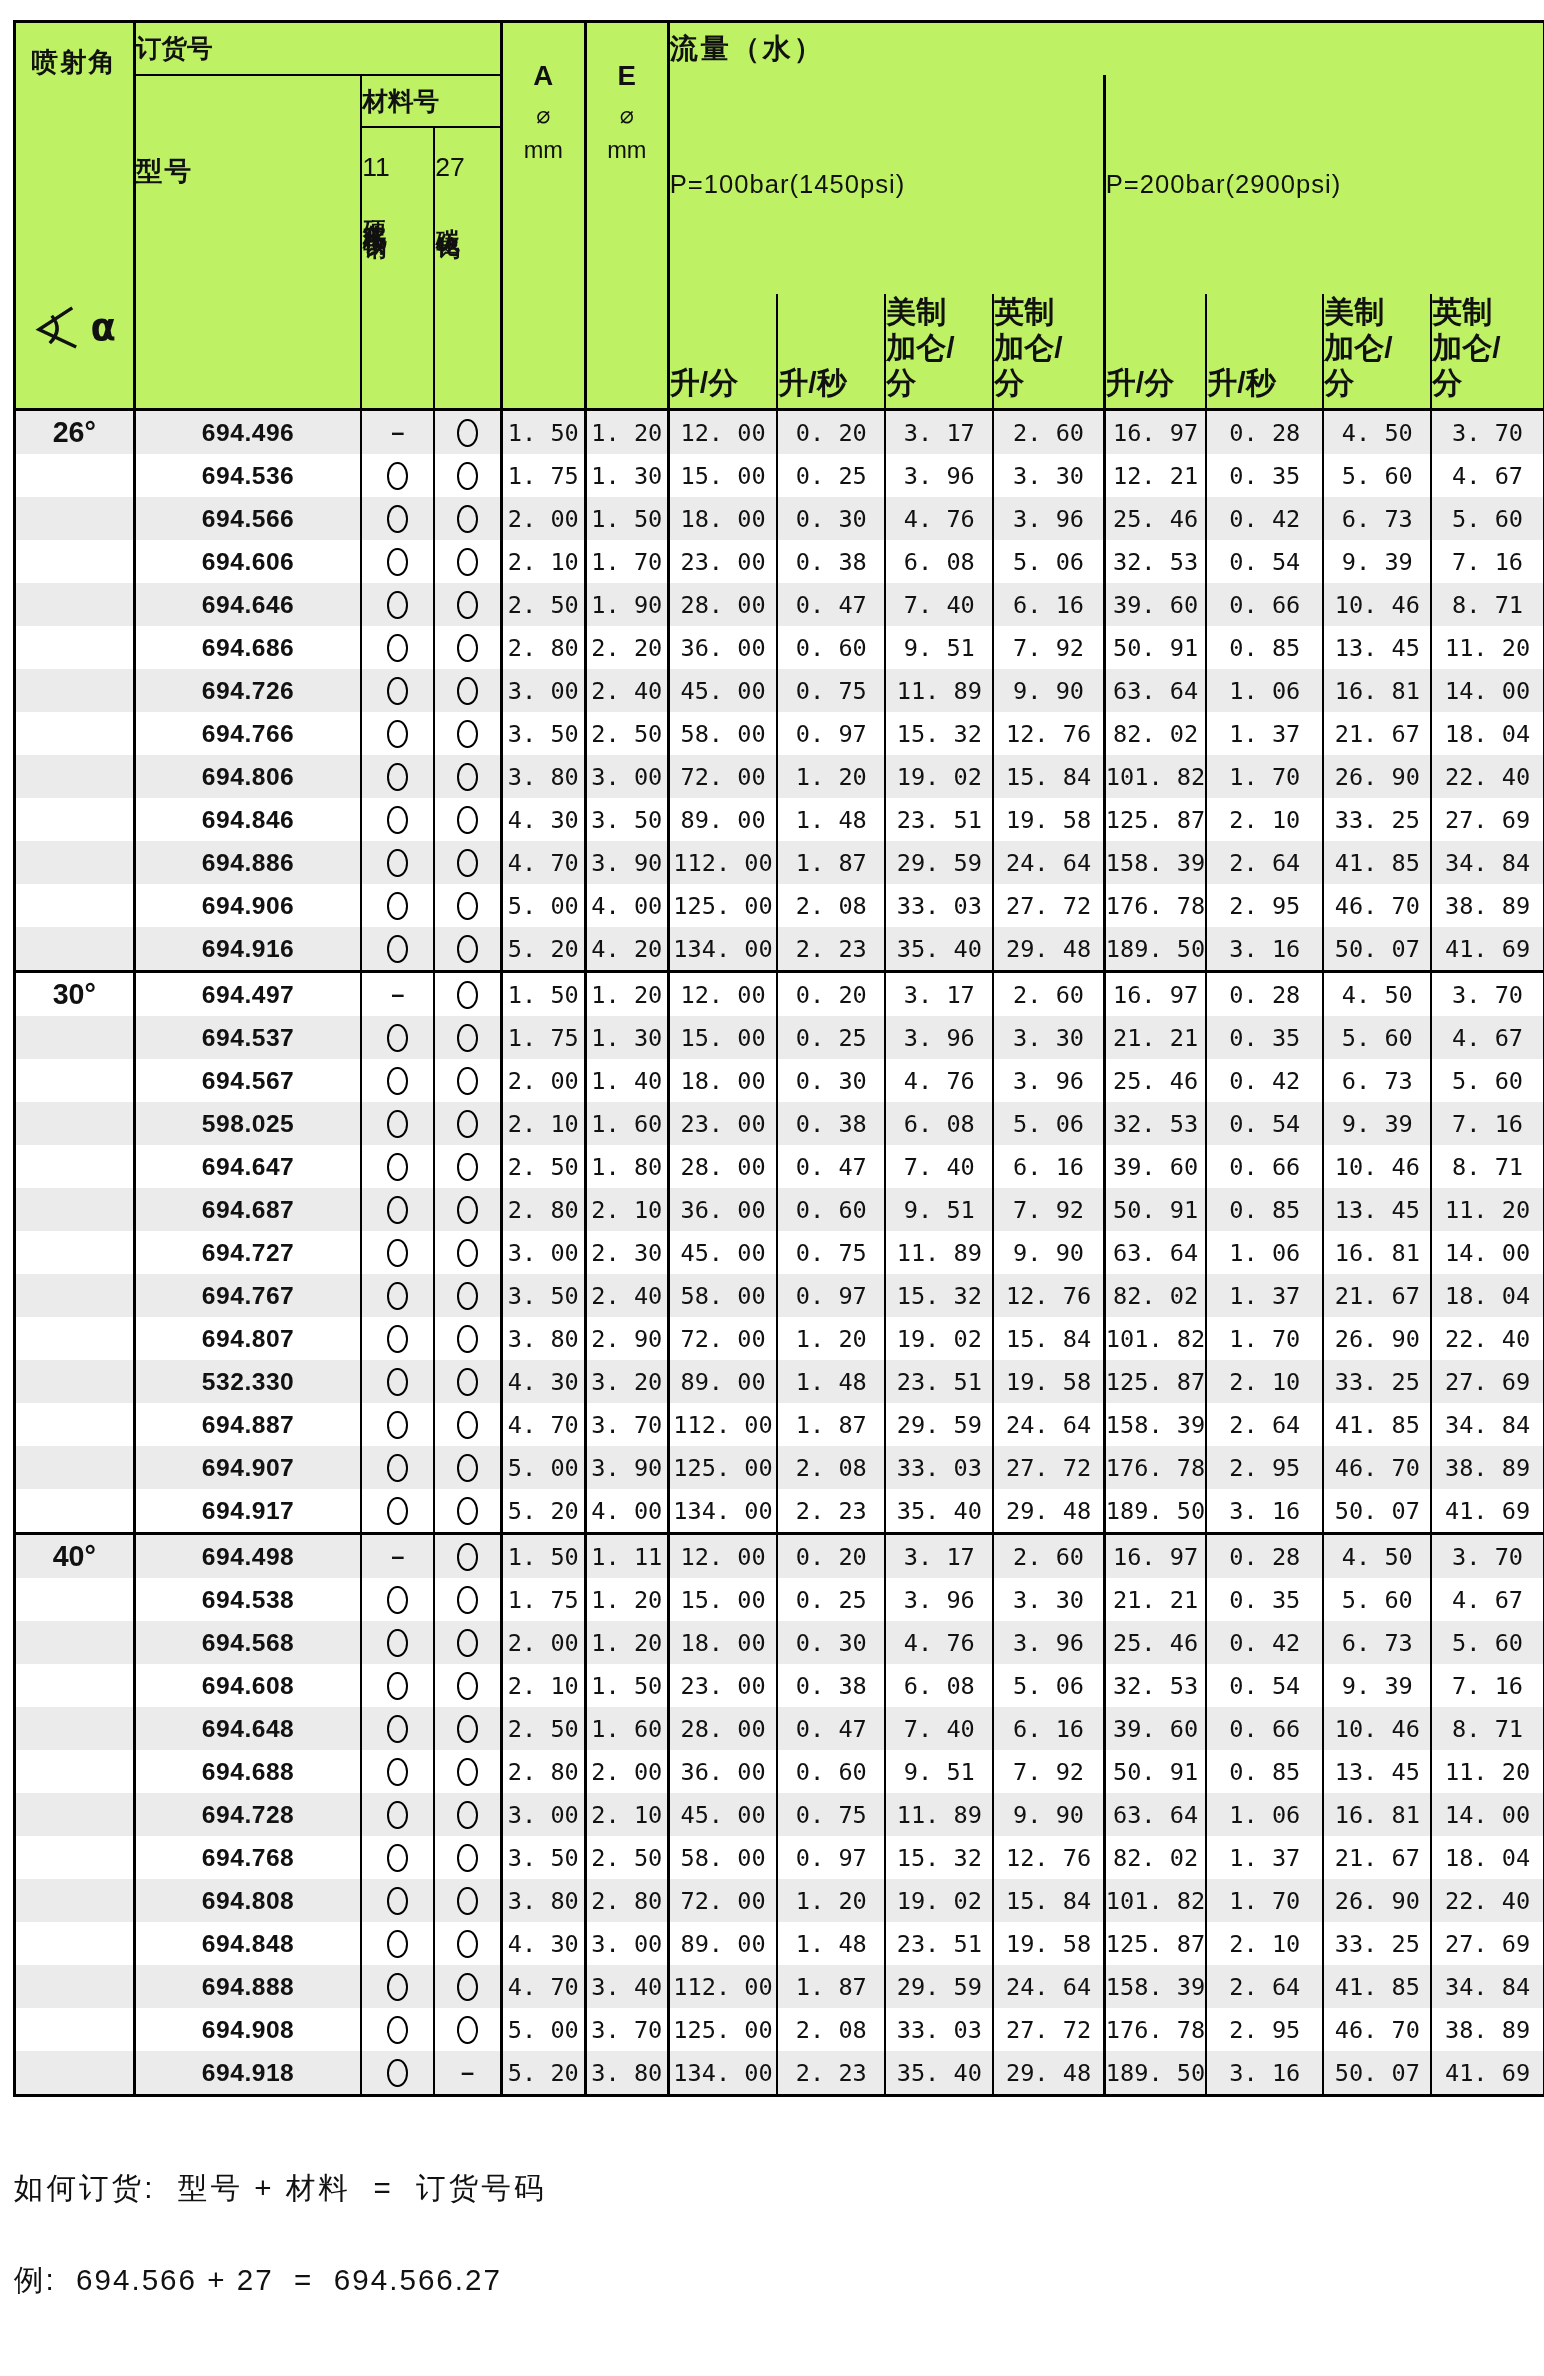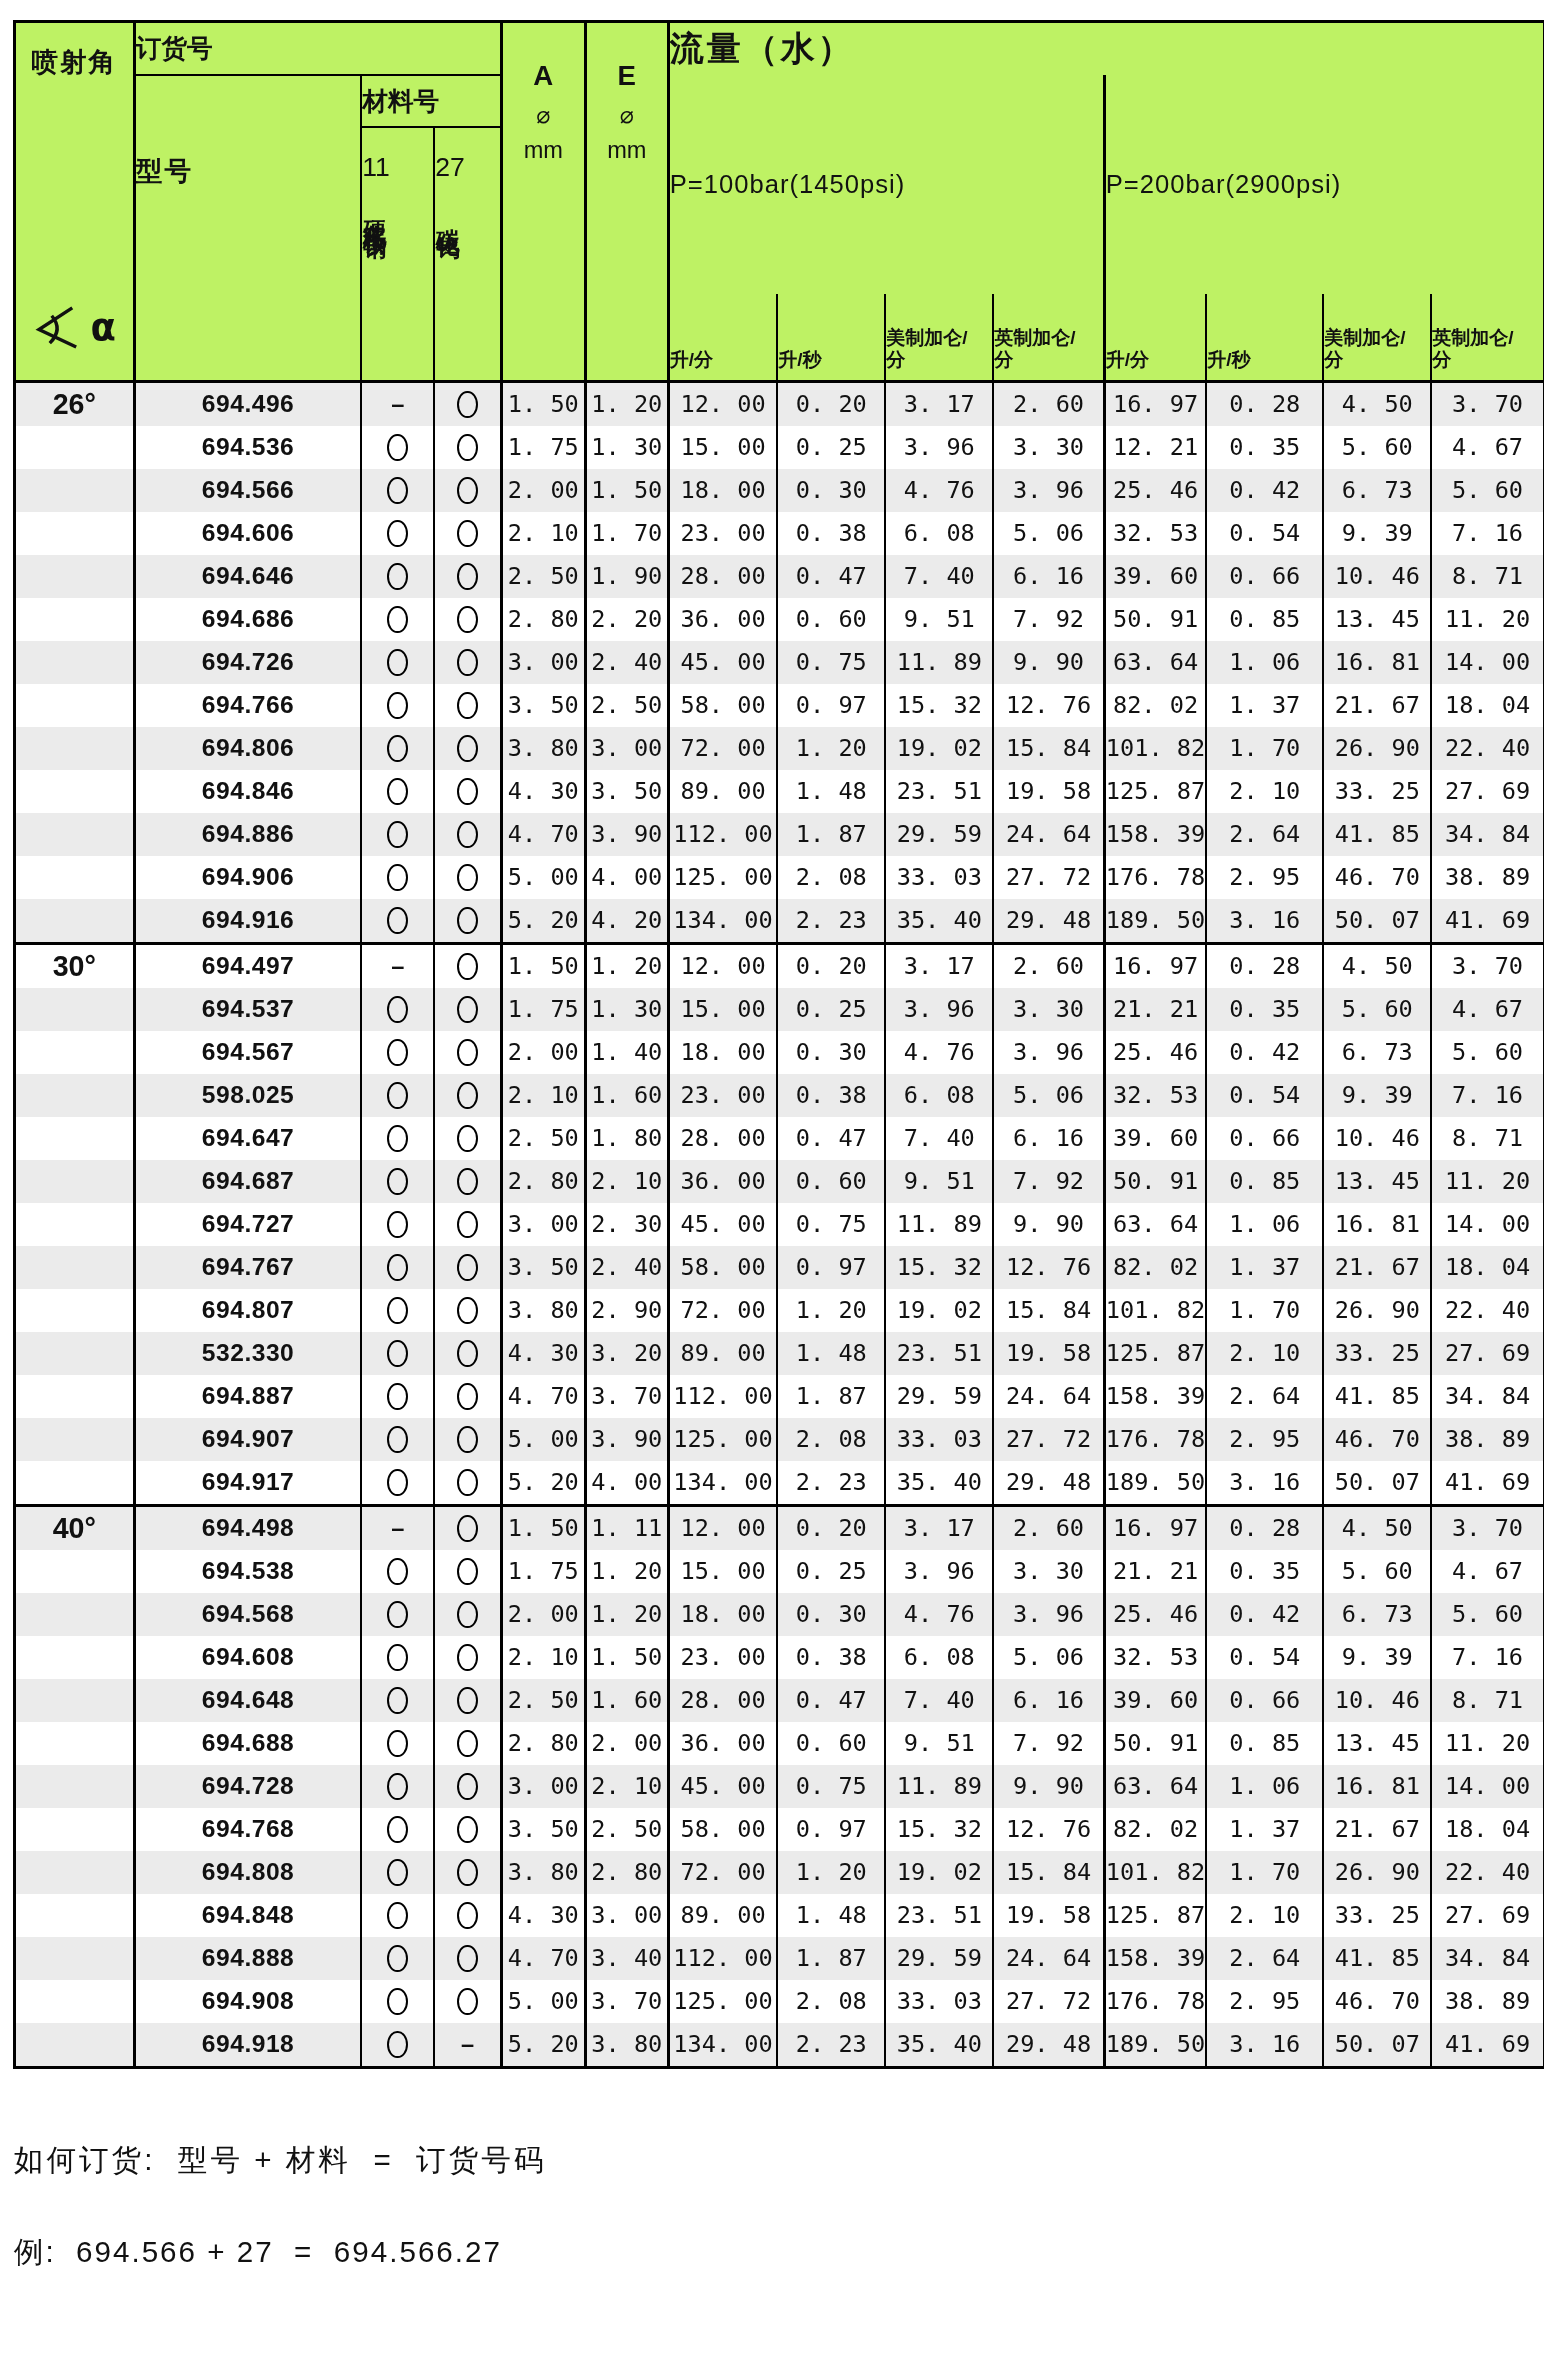--- a/index.html
+++ b/index.html
@@ -28,23 +28,23 @@
   .th-model{vertical-align:top;padding-top:77px;font-size:26.6px;letter-spacing:2px;}
   .th-mat{vertical-align:top;padding-top:23.6px;}
   .mat-code{font-weight:normal;font-size:26.6px;margin-bottom:15.8px;}
   .vert{writing-mode:vertical-rl;text-orientation:upright;font-size:23.6px;font-weight:bold;
         letter-spacing:3.9px;line-height:1;}
   .th-ae{vertical-align:top;padding-top:37px;}
   .ae-stack{display:flex;flex-direction:column;align-items:center;gap:8.9px;}
   .ae-letter{font-size:27.6px;font-weight:bold;}
   .ae-diam{font-size:23.6px;font-weight:normal;}
   .ae-unit{font-size:23.6px;font-weight:normal;}
-  .flow-title{font-size:34px;letter-spacing:3px;}
+  .flow-title{font-size:28px;letter-spacing:3px;}
   .p-cell{font-weight:normal;font-size:25.6px;letter-spacing:1px;}
-  .sub{vertical-align:bottom;padding-bottom:7.9px;font-size:19px;margin-left:32px;}
+  .sub{vertical-align:bottom;padding-bottom:7.9px;font-size:30px;margin-left:32px;}
   .subwrap{display:inline-block;max-width:83px;word-break:break-all;line-height:1.18;}
   
   .num{font-family:"DejaVu Sans Mono","Liberation Mono",monospace;font-size:23.6px;white-space:nowrap;}
   .model{font-weight:bold;font-size:24.6px;letter-spacing:0.5px;}
   .angle{font-weight:bold;font-size:28.6px;}
   .mat{font-size:23.6px;font-weight:bold;}
   .ellipse{display:inline-block;width:16.7px;height:23.6px;border:2px solid #000;border-radius:50%;
            vertical-align:middle;background:transparent;}
   
   .footer{margin:51px 0 0 13.8px;}

